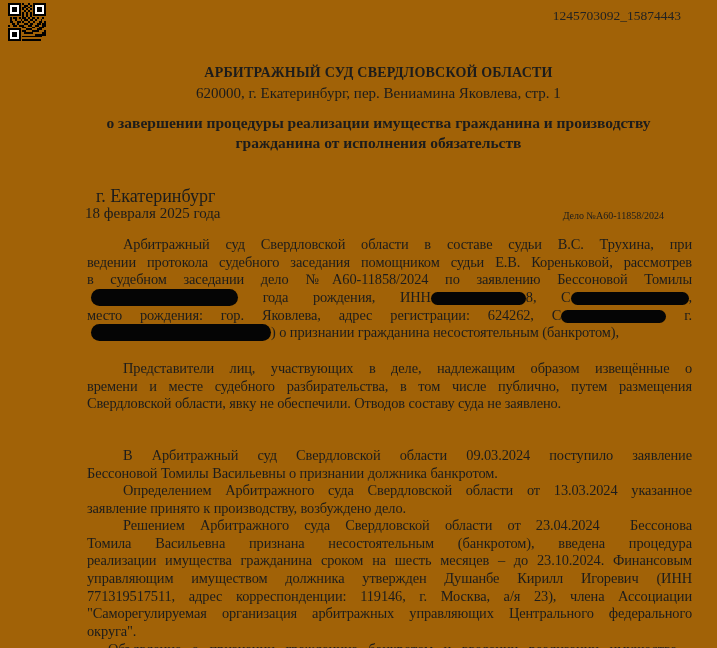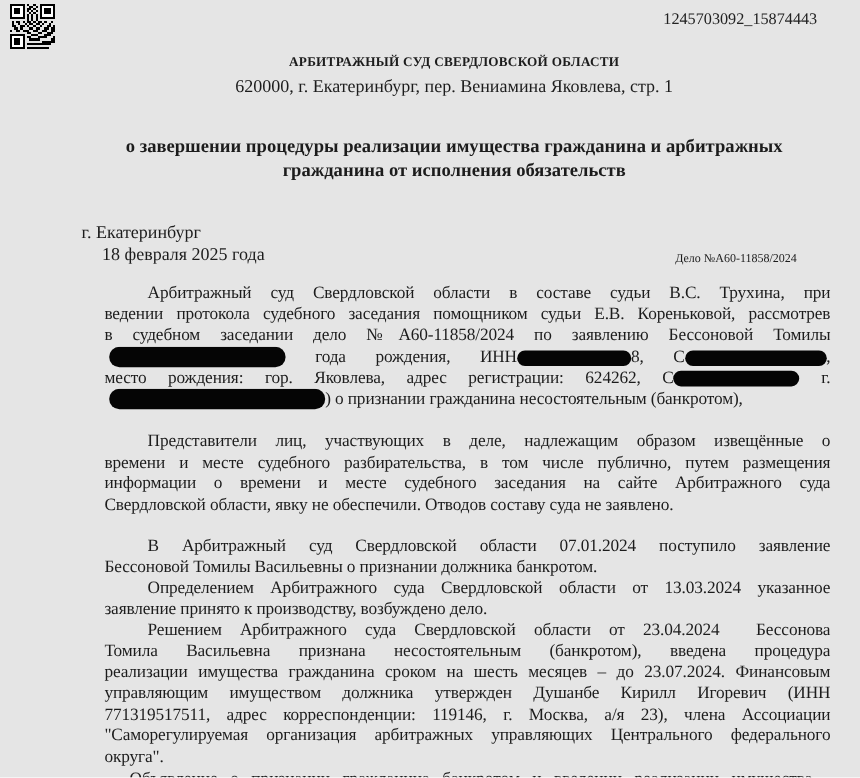--- a/index.html
+++ b/index.html
@@ -1,29 +1,29 @@
 <!DOCTYPE html>
 <html><head>
 <meta charset="utf-8">
 <style>
   html,body{margin:0;padding:0;background:#ffffff;}
   .page{
-    position:relative;width:717px;height:648px;overflow:hidden;background:#e5e5e5;
+    position:relative;width:717px;height:648px;overflow:hidden;background:#a16207;
     font-family:"Liberation Serif","DejaVu Serif",serif;color:#1c1c1c;
   }
   .qr{position:absolute;left:8px;top:3px;width:38px;height:38px;}
   .qr rect{shape-rendering:crispEdges;}
   .docnum{position:absolute;top:8px;right:36px;font-size:13.5px;color:#222;}
   .header{position:absolute;left:70px;right:30px;top:42px;text-align:center;}
-  .court{font-weight:bold;font-size:11px;line-height:21px;letter-spacing:.2px;}
+  .court{font-weight:bold;font-size:14px;line-height:21px;letter-spacing:.2px;margin-top:20px;}
   .addr{font-size:15px;line-height:21px;}
   .titleblock{position:absolute;left:70px;right:30px;top:113px;text-align:center;font-weight:bold;}
   .doctitle{font-size:15.5px;line-height:20px;letter-spacing:.3px;}
   .subtitle{font-size:15.5px;line-height:20px;}
-  .city{position:absolute;left:68px;top:186px;font-size:15px;}
+  .city{position:absolute;left:96px;top:186px;font-size:18px;}
   .date{position:absolute;left:85px;top:205px;font-size:15px;}
   .case{position:absolute;right:53px;top:210px;font-size:10px;}
   .bodytext{position:absolute;left:72px;top:0;width:605px;font-size:14.4px;letter-spacing:-0.1px;}
   .para{position:absolute;left:15px;width:605px;}
   .ln{height:17.7px;line-height:17.7px;overflow:hidden;text-align:justify;}
   .ln.j::after{content:"";display:inline-block;width:100%;height:0;}
   .ind{text-indent:36px;}
   .bar{
     display:inline-block;background:#050505;height:13px;border-radius:7px;
     vertical-align:-3px;
@@ -186,21 +186,21 @@
   </svg>
 
   <div class="docnum">1245703092_15874443</div>
 
   <div class="header">
     <div class="court">АРБИТРАЖНЫЙ СУД СВЕРДЛОВСКОЙ ОБЛАСТИ</div>
     <div class="addr">620000, г. Екатеринбург, пер. Вениамина Яковлева, стр. 1</div>
   </div>
 
   <div class="titleblock">
-    <div class="subtitle">о завершении процедуры реализации имущества гражданина и арбитражных</div>
+    <div class="subtitle">о завершении процедуры реализации имущества гражданина и производству</div>
     <div class="subtitle">гражданина от исполнения обязательств</div>
   </div>
 
   <div class="city">г. Екатеринбург</div>
   <div class="date">18 февраля 2025 года</div>
   <div class="case">Дело №А60-11858/2024</div>
 
   <div class="bodytext">
 
     <div class="para" style="top:236px">
@@ -217,38 +217,37 @@
         <span>г.</span>
       </div>
       <div class="ln">
         <span class="bar fat" style="width:180px"></span><span>) о признании гражданина несостоятельным (банкротом),</span>
       </div>
     </div>
 
     <div class="para" style="top:360px">
       <div class="ln j ind">Представители лиц, участвующих в деле, надлежащим образом извещённые о</div>
       <div class="ln j">времени и месте судебного разбирательства, в том числе публично, путем размещения</div>
-      <div class="ln j">информации о времени и месте судебного заседания на сайте Арбитражного суда</div>
       <div class="ln">Свердловской области, явку не обеспечили. Отводов составу суда не заявлено.</div>
     </div>
 
     <div class="para" style="top:447px">
-      <div class="ln j ind">В Арбитражный суд Свердловской области 07.01.2024 поступило заявление</div>
+      <div class="ln j ind">В Арбитражный суд Свердловской области 09.03.2024 поступило заявление</div>
       <div class="ln">Бессоновой Томилы Васильевны о признании должника банкротом.</div>
     </div>
 
     <div class="para" style="top:482px">
       <div class="ln j ind">Определением Арбитражного суда Свердловской области от 13.03.2024 указанное</div>
       <div class="ln">заявление принято к производству, возбуждено дело.</div>
     </div>
 
     <div class="para" style="top:517px">
       <div class="ln j ind">Решением Арбитражного суда Свердловской области от 23.04.2024 &nbsp;Бессонова</div>
       <div class="ln j">Томила Васильевна признана несостоятельным (банкротом), введена процедура</div>
-      <div class="ln j">реализации имущества гражданина сроком на шесть месяцев – до 23.07.2024. Финансовым</div>
+      <div class="ln j">реализации имущества гражданина сроком на шесть месяцев – до 23.10.2024. Финансовым</div>
       <div class="ln j">управляющим имуществом должника утвержден Душанбе Кирилл Игоревич (ИНН</div>
       <div class="ln j">771319517511, адрес корреспонденции: 119146, г. Москва, а/я 23), члена Ассоциации</div>
       <div class="ln j">"Саморегулируемая организация арбитражных управляющих Центрального федерального</div>
       <div class="ln">округа".</div>
     </div>
 
   </div>
 
   <div class="partialwrap">
     <div class="ln j ind">Объявление о признании гражданина банкротом и введении реализации имущества</div>

